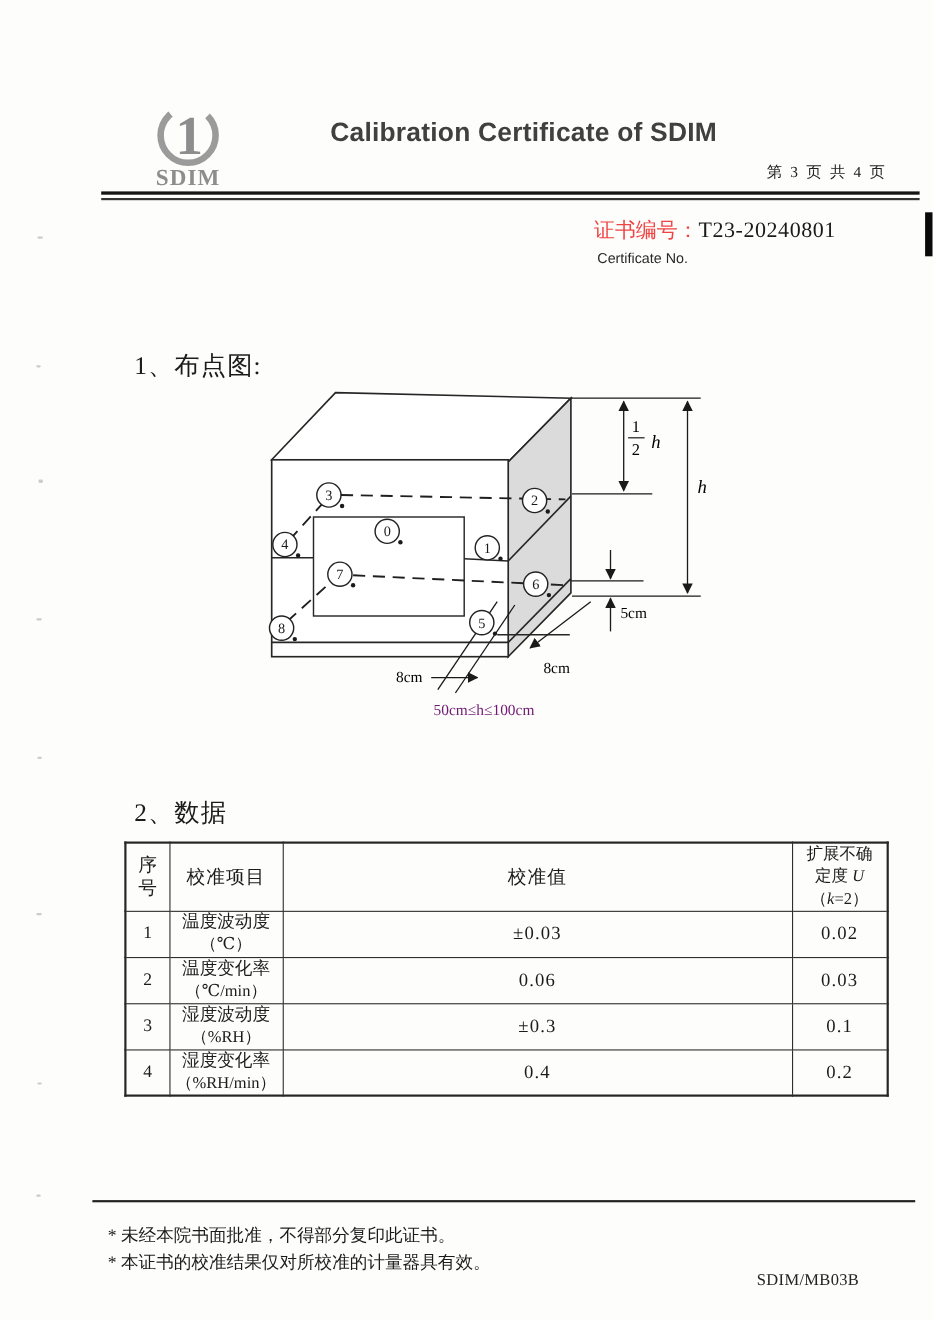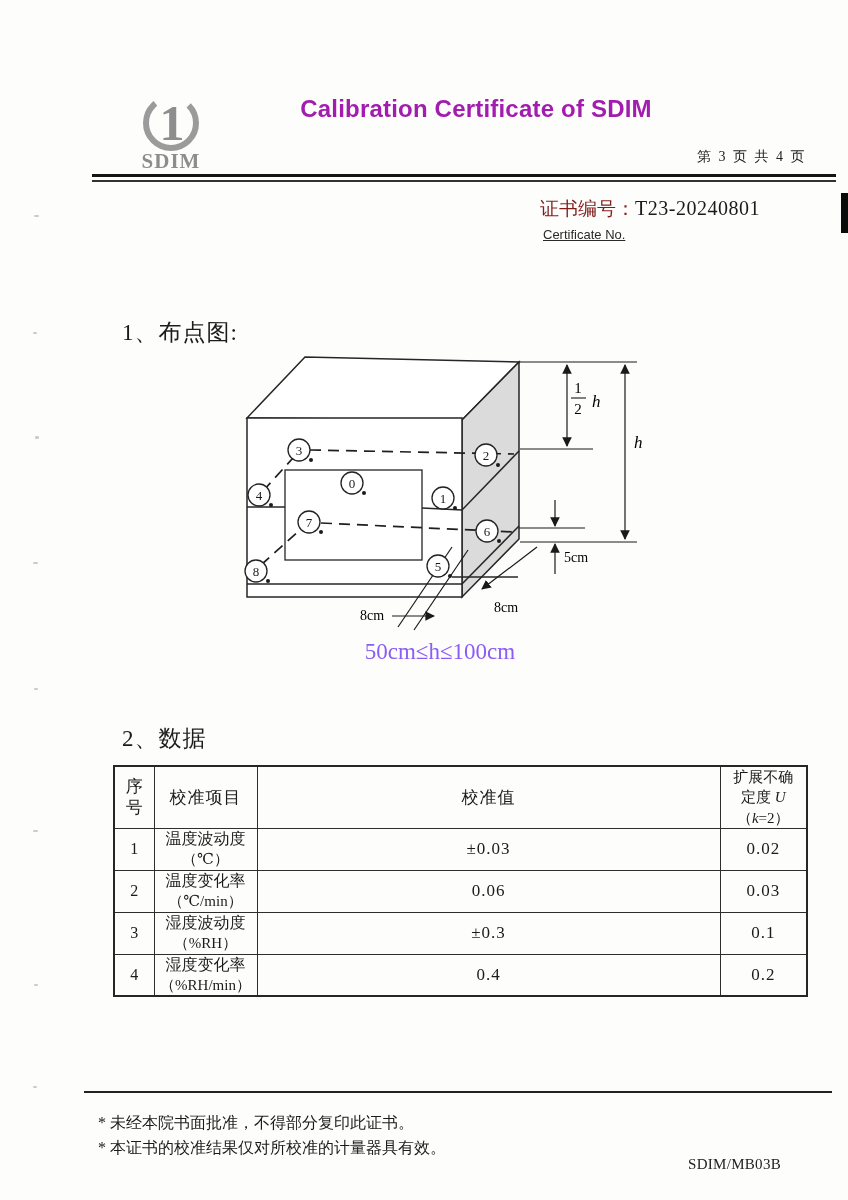--- a/index.html
+++ b/index.html
@@ -5,39 +5,39 @@
   html,body{margin:0;padding:0;background:#ffffff;}
   .page{
     position:relative;width:848px;height:1200px;margin:0 auto;
     background:#fdfdfb;overflow:hidden;
     font-family:"Liberation Serif","DejaVu Serif",serif;color:#1c1c1c;
   }
   .abs{position:absolute;}
   
   .title-block{position:absolute;left:228px;top:86px;width:496px;text-align:center;}
   .title-cn{font-size:35px;font-weight:bold;color:#111;letter-spacing:0px;white-space:nowrap;}
-  .title-en{margin-top:9px;font-family:"Liberation Sans","DejaVu Sans",sans-serif;
-    font-size:24px;font-weight:bold;color:#a21caf;letter-spacing:.2px;white-space:nowrap;}
+  .title-en{margin-top:21px;font-family:"Liberation Sans","DejaVu Sans",sans-serif;
+    font-size:24px;font-weight:bold;color:#404040;letter-spacing:.2px;white-space:nowrap;}
   .page-label{position:absolute;left:650px;top:148px;font-size:14px;letter-spacing:2px;color:#222;white-space:nowrap;margin-left:47px;}
   .rule-a{position:absolute;left:92px;top:174px;width:744px;height:3px;background:#151515;}
   .rule-b{position:absolute;left:92px;top:180px;width:744px;height:2px;background:#333;}
   
   .cert-line{position:absolute;left:540px;top:196px;white-space:nowrap;}
-  .cert-label{font-size:19px;color:#7f1d1d;}
+  .cert-label{font-size:19px;color:#ef4444;}
   .cert-no{font-size:20px;letter-spacing:.5px;color:#1a1a1a;}
   .cert-en{position:absolute;left:543px;top:227px;font-family:"Liberation Sans","DejaVu Sans",sans-serif;
-    font-size:13px;color:#2a2a2a;text-decoration:underline;}
+    font-size:13px;color:#2a2a2a;}
   
   .res-cn{position:absolute;left:0;top:241px;width:848px;text-align:center;
     font-size:34px;font-weight:bold;letter-spacing:2px;color:#141414;}
   .res-en{position:absolute;left:0;top:288px;width:848px;text-align:center;
     font-family:"Liberation Sans","DejaVu Sans",sans-serif;font-size:17px;color:#222;}
   .sec-heading{position:absolute;font-size:23px;color:#1b1b1b;letter-spacing:1px;white-space:nowrap;text-align:center;}
   .caption{position:absolute;left:330px;top:639px;width:220px;text-align:center;
-    font-size:23px;color:#8b5cf6;}
+    font-size:14px;color:#701a75;}
   
   .data-table{position:absolute;left:113px;top:765px;border-collapse:collapse;table-layout:fixed;}
   .data-table td,.data-table th{border:1.5px solid #2e2e2e;text-align:center;vertical-align:middle;
     padding:0 2px;font-weight:normal;color:#1b1b1b;box-sizing:border-box;}
   .data-table{border:2px solid #262626;}
   .th-small{font-size:17px;line-height:1.25;}
   .th-main{font-size:17px;letter-spacing:1px;}
   .th-u{font-size:15px;line-height:1.35;}
   .cell-no{font-size:16px;}
   .cell-item{font-size:16px;line-height:1.3;margin-top:21px;}

